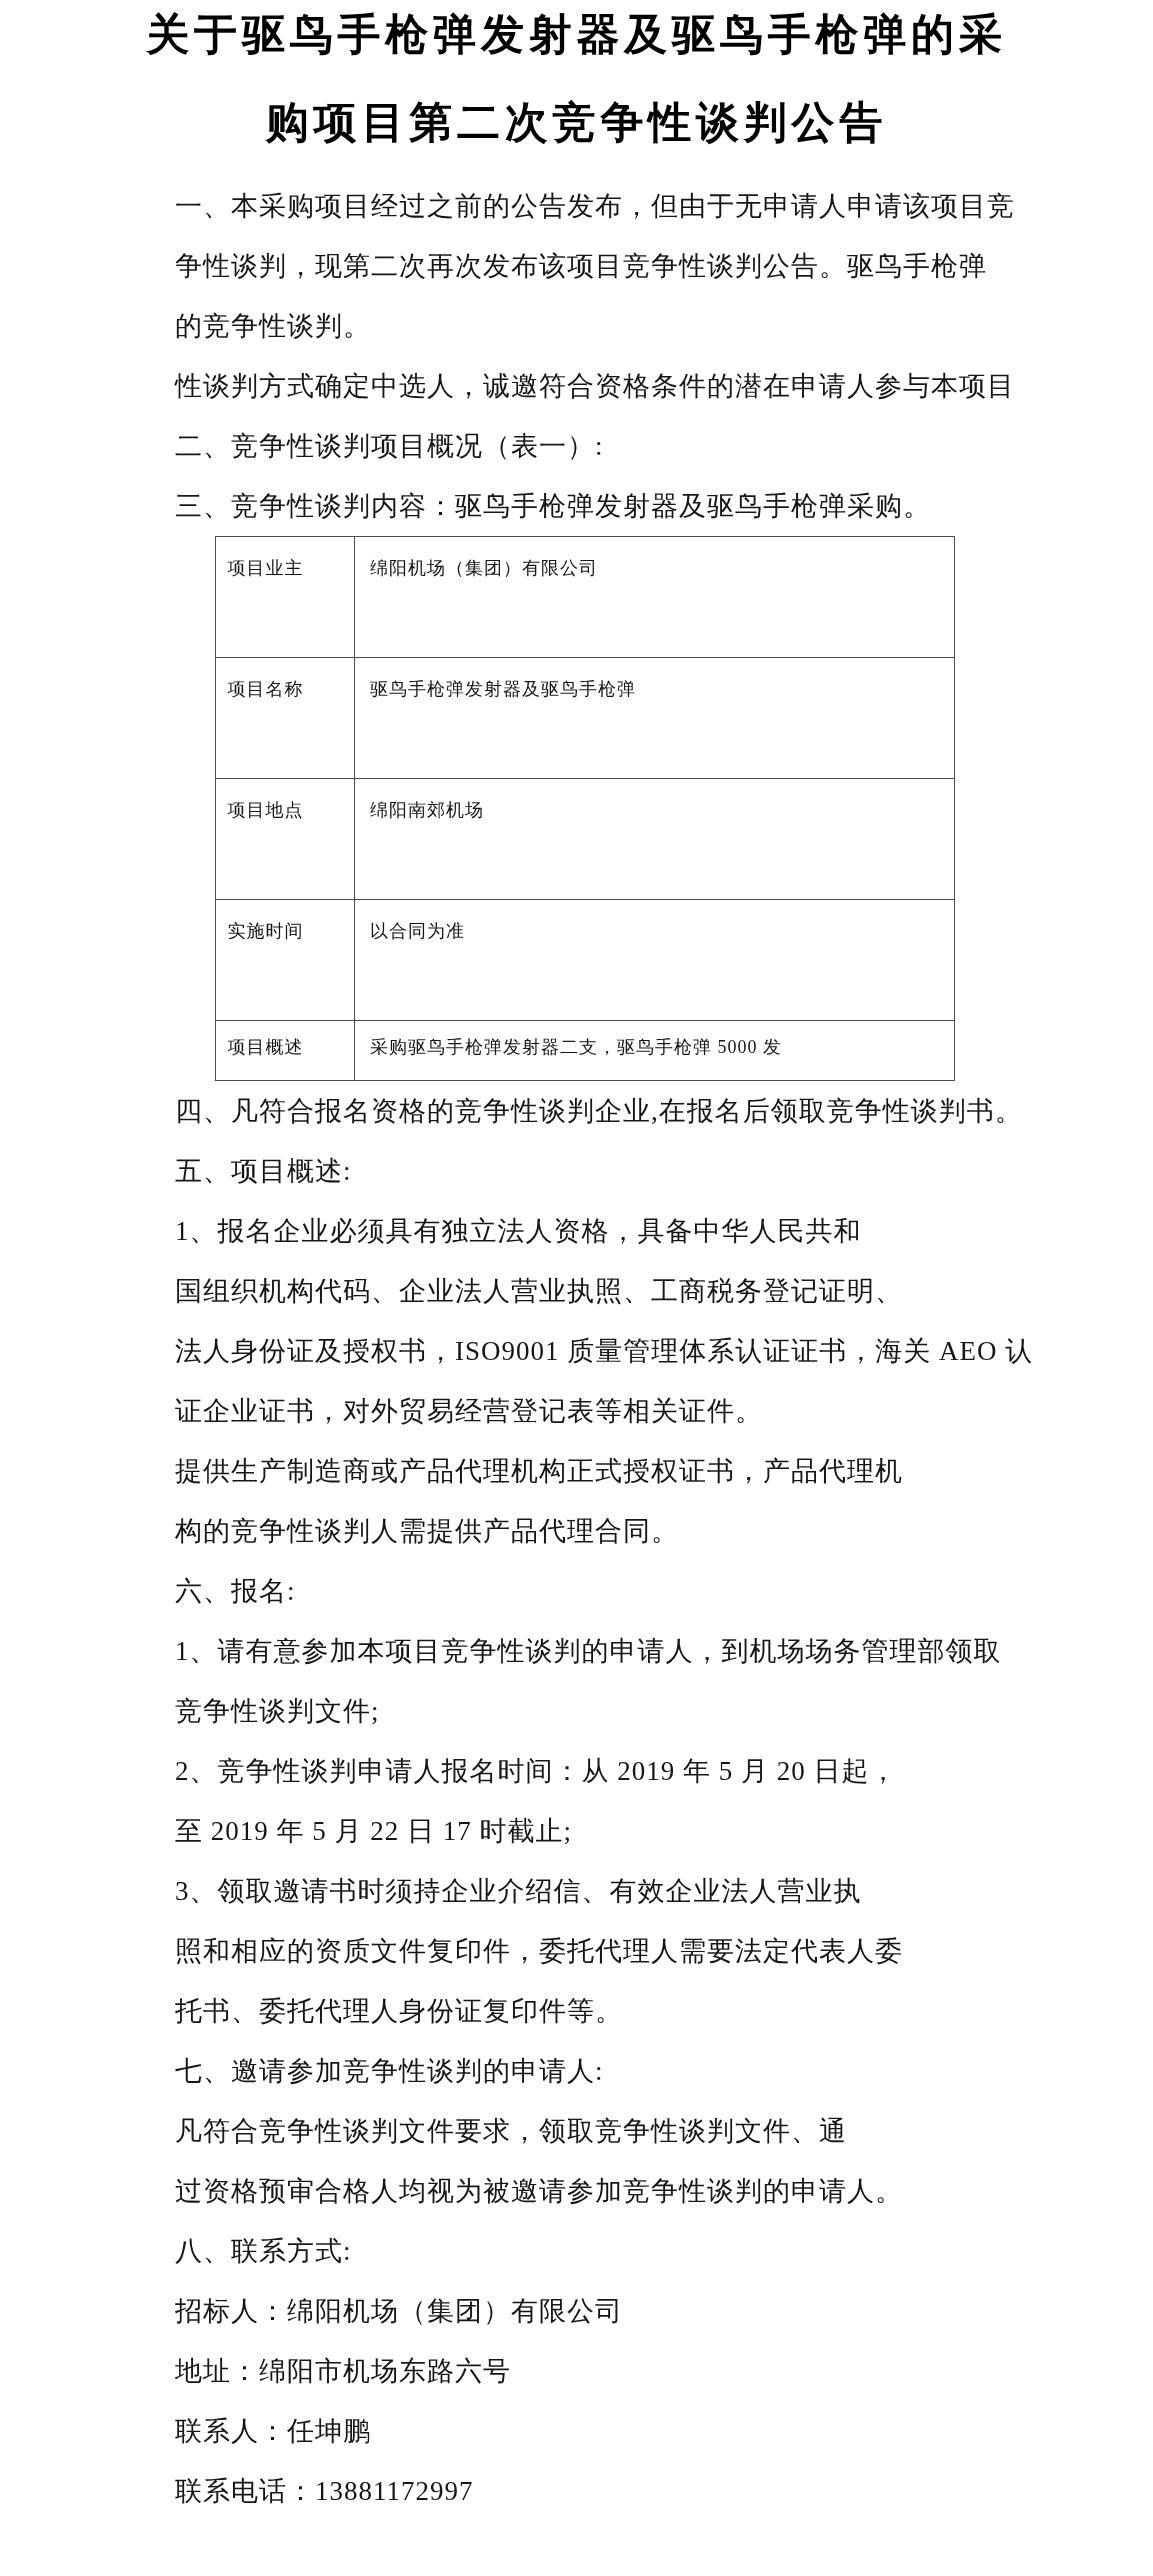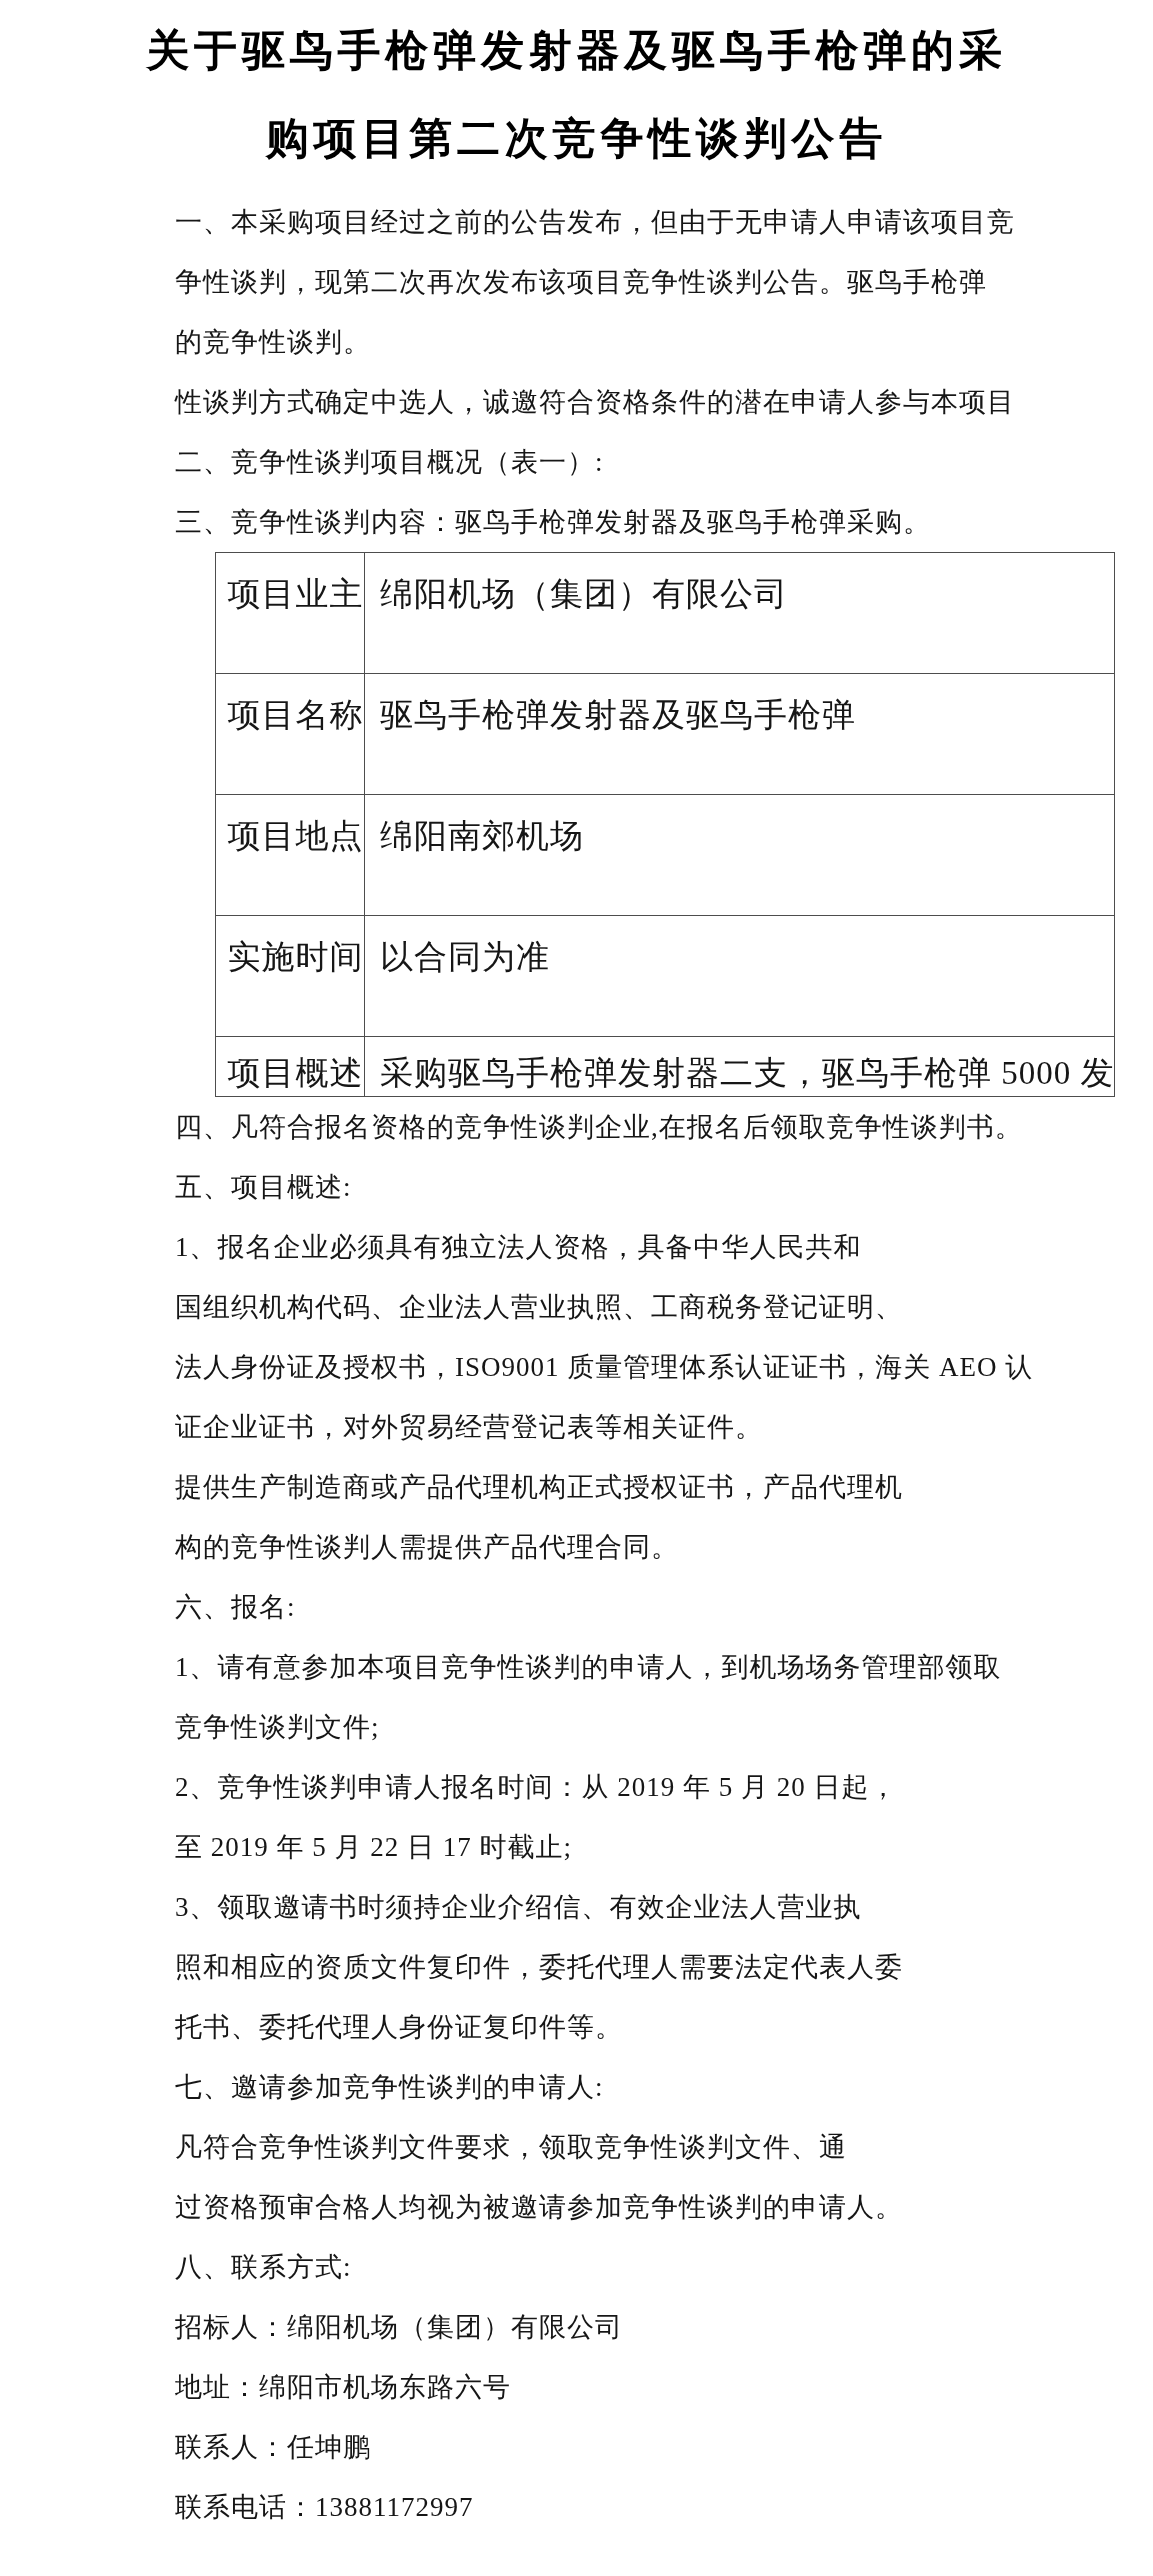--- a/index.html
+++ b/index.html
@@ -6,21 +6,21 @@
   .page {
     position: relative;
     width: 1153px;
     min-height: 2576px;
     background: #ffffff;
     color: #161616;
     font-family: "Liberation Serif", "DejaVu Serif", serif;
     overflow: hidden;
   }
   .doc-title {
-    padding-top: 16px;
+    padding-top: 0;
     text-align: center;
     font-weight: 700;
     font-size: 43px;
     letter-spacing: 4.8px;
     color: #000000;
   }
   .doc-title .title-line {
     height: 88px;
     line-height: 69px;
     white-space: nowrap;
@@ -37,21 +37,21 @@
     white-space: nowrap;
   }
   .info-table {
     border-collapse: collapse;
     margin-left: 40px;
     table-layout: fixed;
   }
   .info-table td {
     border: 1.9px solid #4d4d4d;
     vertical-align: top;
-    font-size: 33px;
+    font-size: 18px;
     letter-spacing: 1px;
     white-space: nowrap;
     overflow: hidden;
   }
   .info-table tr { height: 121px; }
   .info-table tr.short-row { height: 60px; }
   .label-cell  { width: 126px; padding: 19px 0 0 11.5px; }
   .value-cell  { width: 584px; padding: 19px 0 0 15.4px; }
   .short-row .label-cell,
   .short-row .value-cell { padding-top: 14px; }

